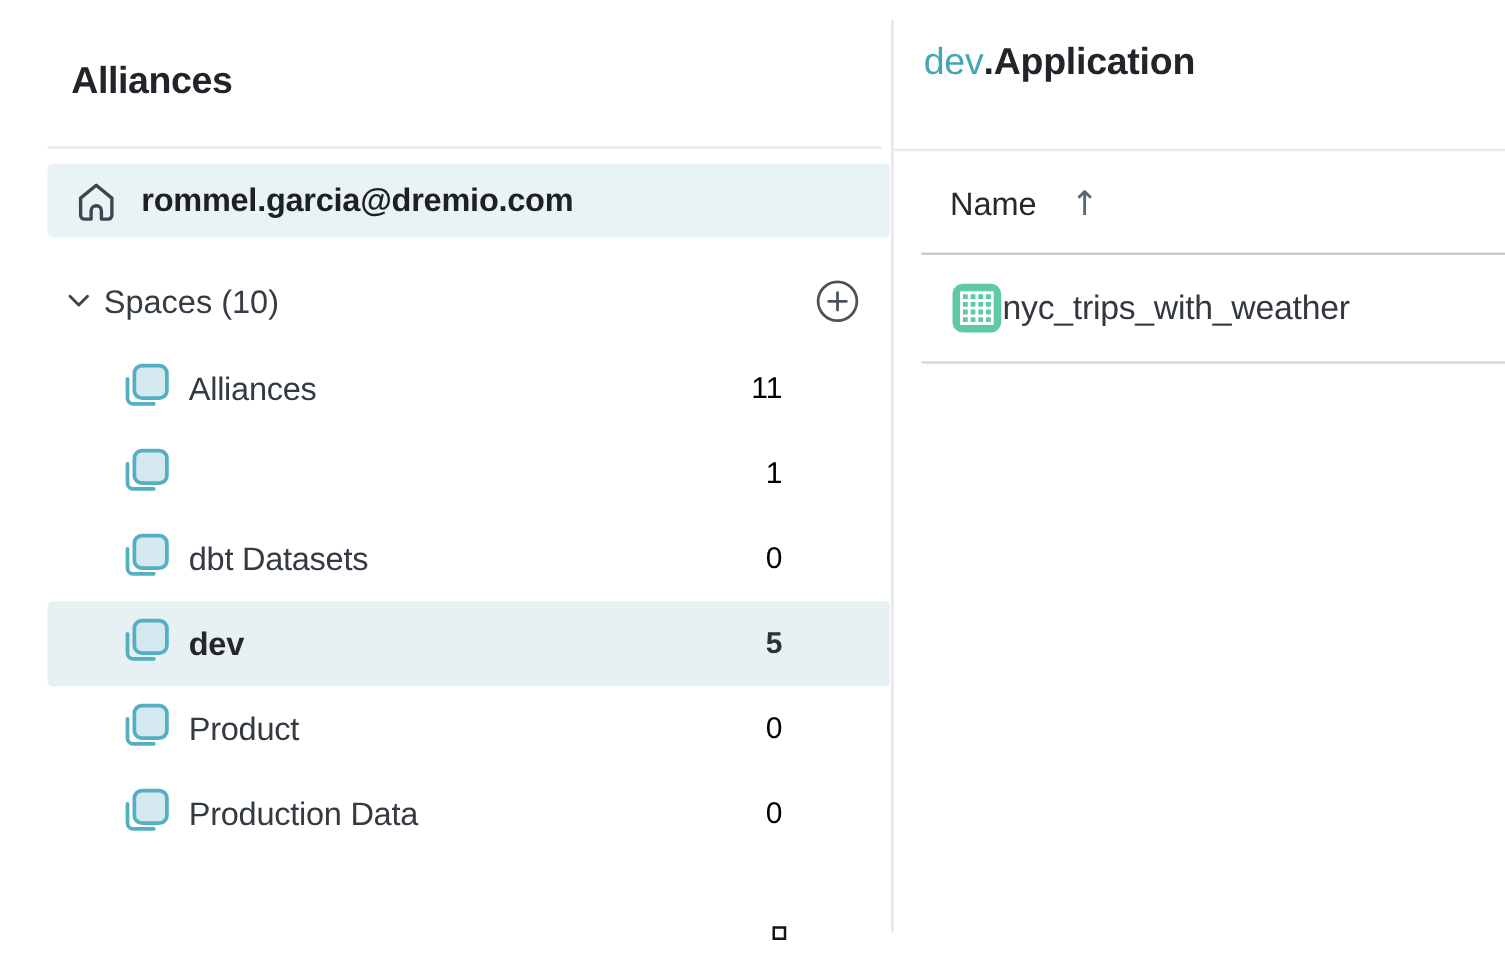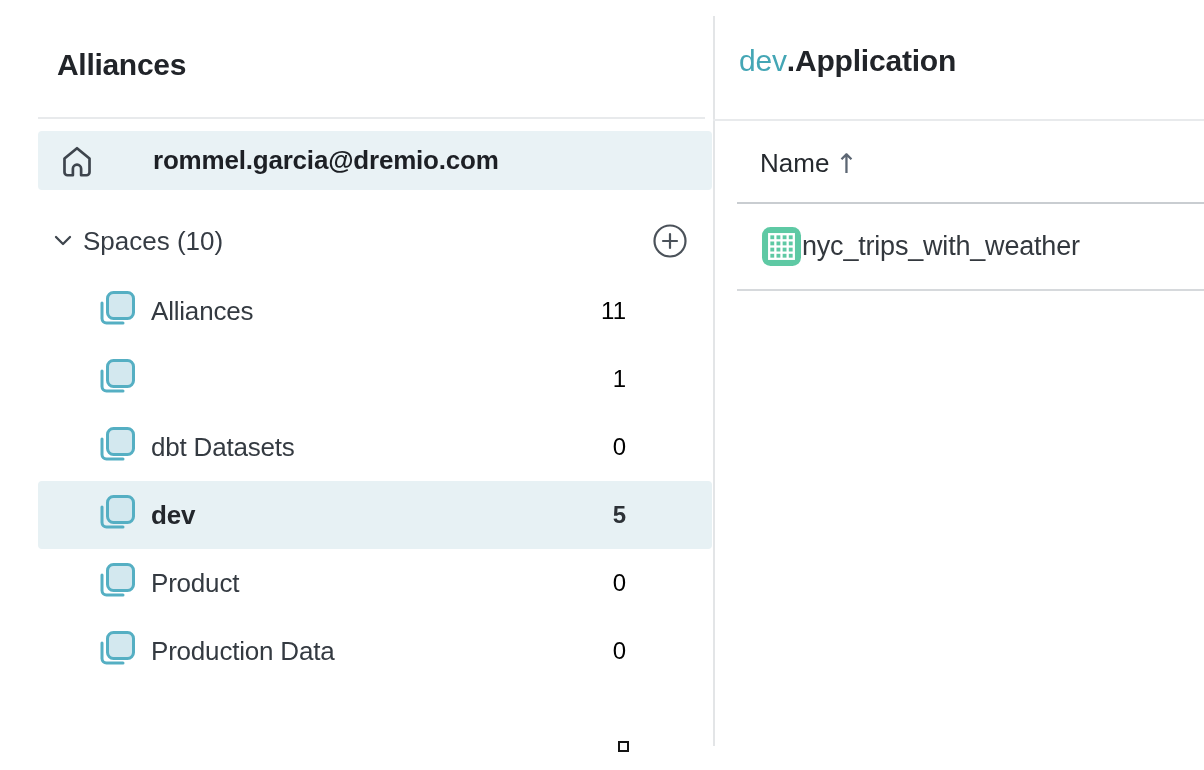--- a/index.html
+++ b/index.html
@@ -10,21 +10,21 @@
   .sidebar { position:absolute; left:0; top:0; width:683px; height:770px; background:#fff; }
 
   .sidebar-title { position:absolute; left:57px; top:48px; font-size:30px; font-weight:700;
                    color:#212429; letter-spacing:-0.3px; }
 
   .sidebar-title-divider { position:absolute; left:38px; top:117px; width:667px; height:2px;
                            background:#e8eaec; }
 
   .home-row { position:absolute; left:38px; top:131px; width:674px; height:59px;
               background:#e9f2f5; border-radius:4px; display:flex; align-items:center;
-              padding-left:20px; cursor:pointer;gap:40px; }
+              padding-left:20px; cursor:pointer; }
   .home-row .icon-wrap { width:38px; height:38px; display:flex; align-items:center; justify-content:center; }
   .home-label { margin-left:17px; font-size:26px; font-weight:700; color:#1d2025; letter-spacing:-0.2px; }
 
   .spaces-header { position:absolute; left:38px; top:216px; width:674px; height:50px;
                    display:flex; align-items:center; padding-left:13px; }
   .spaces-label { margin-left:8px; font-size:26px; color:#363c44; }
   .add-space-button { margin-left:auto; margin-right:24px; width:36px; height:36px;
                       display:flex; align-items:center; justify-content:center;
                       background:none; border:none; cursor:pointer; }
 
@@ -36,28 +36,28 @@
   .space-item-count { margin-left:auto; font-size:24px; color:#000000; }
   .space-item.selected { background:#e7f1f4; }
   .space-item.selected .space-item-label { font-weight:700; color:#23272c; }
   .space-item.selected .space-item-count { font-weight:700; color:#2d3237; }
 
   .panel-divider { position:absolute; left:713px; top:16px; width:2px; height:730px; background:#e3e5e7; }
 
   
   .main { position:absolute; left:715px; top:0; width:489px; height:770px; background:#fff; }
 
-  .breadcrumb { position:absolute; left:739px; top:44px; font-size:30px; letter-spacing:-0.2px; }
+  .breadcrumb { position:absolute; left:739px; top:33px; font-size:30px; letter-spacing:-0.2px; }
   .breadcrumb-space { color:#44a6b5; font-weight:400; cursor:pointer; }
   .breadcrumb-separator, .breadcrumb-entity { color:#212429; font-weight:700; }
 
   .main-top-divider { position:absolute; left:713px; top:119px; width:491px; height:2px; background:#e8eaec; }
 
   .name-header { position:absolute; left:760px; top:148px; display:flex; align-items:center;
-                 gap:6px; cursor:pointer; }
+                 gap:27px; cursor:pointer; }
   .name-header-label { font-size:26px; font-weight:500; color:#25292e; }
   .sort-arrow { font-size:27px; color:#5c6673; font-family:"DejaVu Sans",sans-serif; }
 
   .header-divider { position:absolute; left:737px; top:202px; width:467px; height:2px; background:#c9cdd1; }
 
   .dataset-row { position:absolute; left:737px; top:204px; width:467px; height:85px;
                  display:flex; align-items:center; padding-left:24px; cursor:pointer; }
   .dataset-icon-wrap { width:41px; height:41px; }
   .dataset-name { font-size:27px; color:#33383e; letter-spacing:-0.2px; }
 

